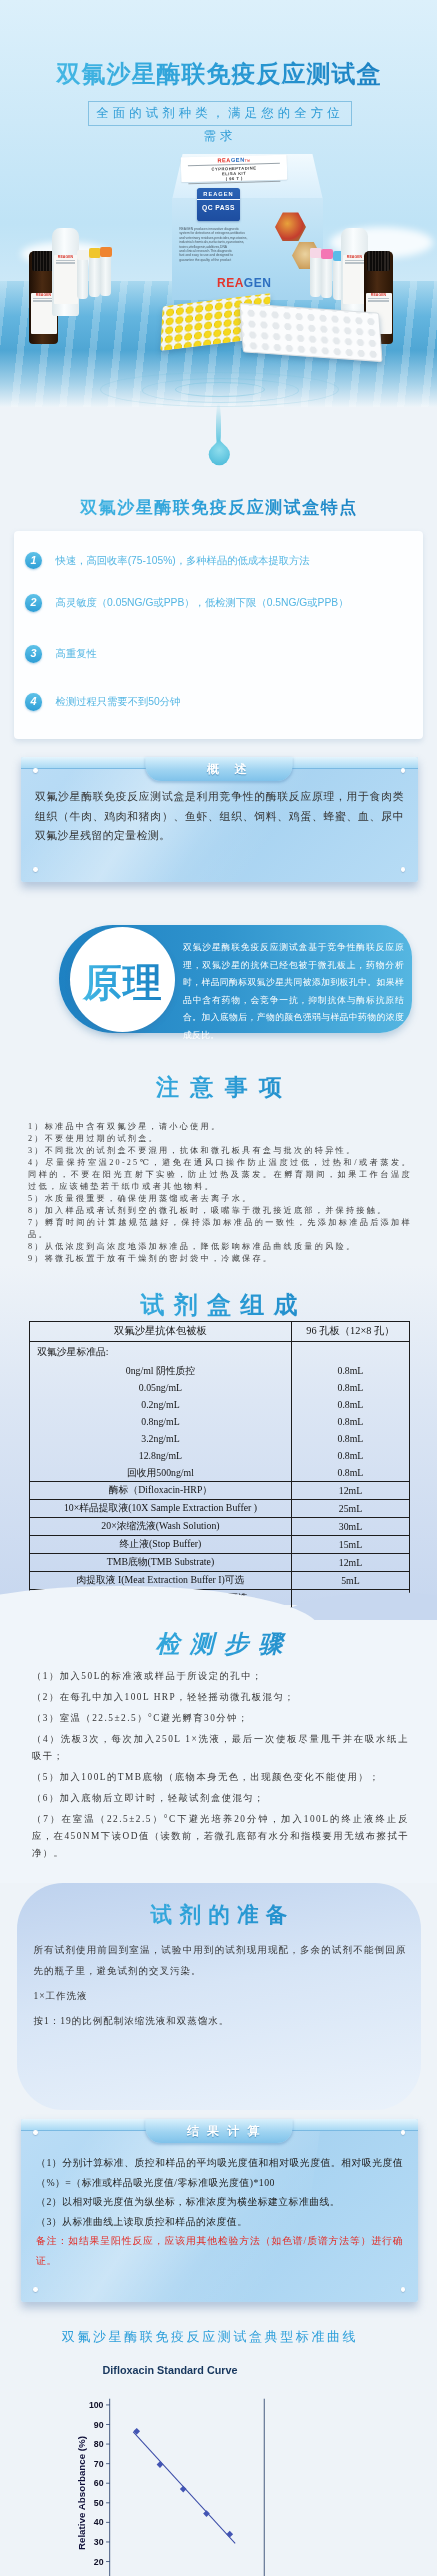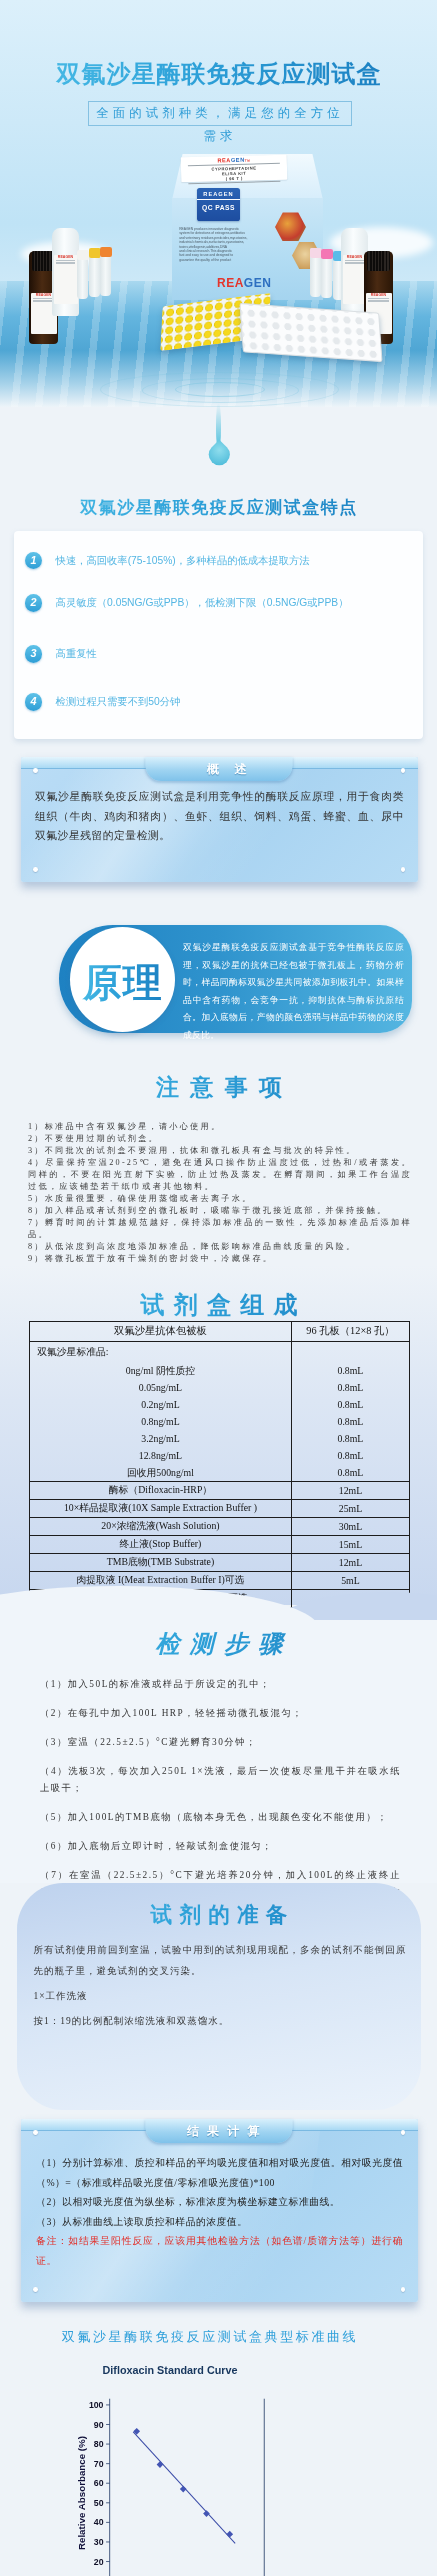--- a/index.html
+++ b/index.html
@@ -133,21 +133,21 @@
   .std-label{text-align:left;padding-left:7.2px;line-height:20.6px;}
   .std-line{line-height:17px;}
   .kit-row td{height:17px;}
 
   
   .wave-white{left:-82px;top:1586px;width:402px;height:88px;border-radius:50%;background:#F0F5FA;}
   .wave-blue{left:268px;top:1592px;width:237px;height:77px;border-radius:50%;background:#C7D7EF;}
   .proc-base{left:0;top:1620px;width:438px;height:263px;background:#F0F5FA;}
   .proc-heading{left:0;top:1628px;width:438px;font-size:24px;font-weight:bold;letter-spacing:10.3px;padding-left:10.3px;box-sizing:border-box;font-style:italic;}
   .steps-list{left:28px;top:1664px;width:385px;}
-  .steps-list p{margin:12px;font-size:9.3px;line-height:17px;letter-spacing:1.5px;color:#333;text-align:justify;}
+  .steps-list p{margin:4px;font-size:9.3px;line-height:17px;letter-spacing:1.5px;color:#333;text-align:justify;}
 
   
   .prep-panel{left:17px;top:1883px;width:404px;height:227px;border-radius:46px;
               background:linear-gradient(170deg,#BED2EE 0%,#D7E5F6 45%,#EAF2FB 100%);}
   .prep-heading{position:absolute;left:0;top:16.5px;width:100%;font-size:21.6px;font-weight:bold;letter-spacing:7.2px;padding-left:7.2px;box-sizing:border-box;text-align:center;}
   .prep-body{position:absolute;left:12.4px;top:53px;width:381px;}
   .prep-body p{margin:4px;font-size:9.5px;line-height:21px;letter-spacing:1px;color:#333;text-align:justify;}
 
   
   .curve-heading{left:0;top:2328px;width:420px;font-size:13px;font-weight:normal;letter-spacing:2.6px;color:#2E9FDA;}

